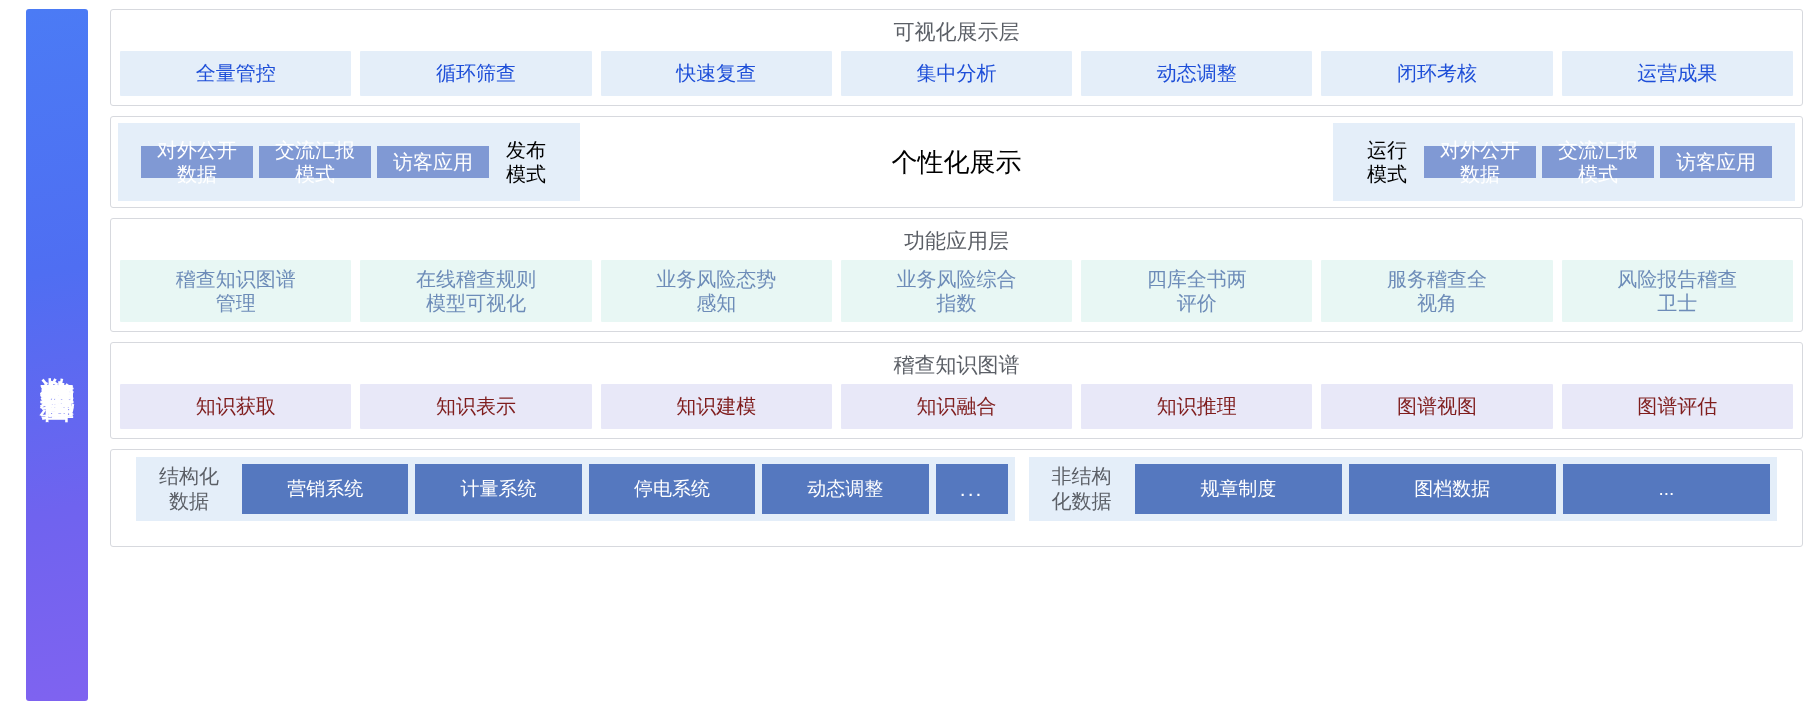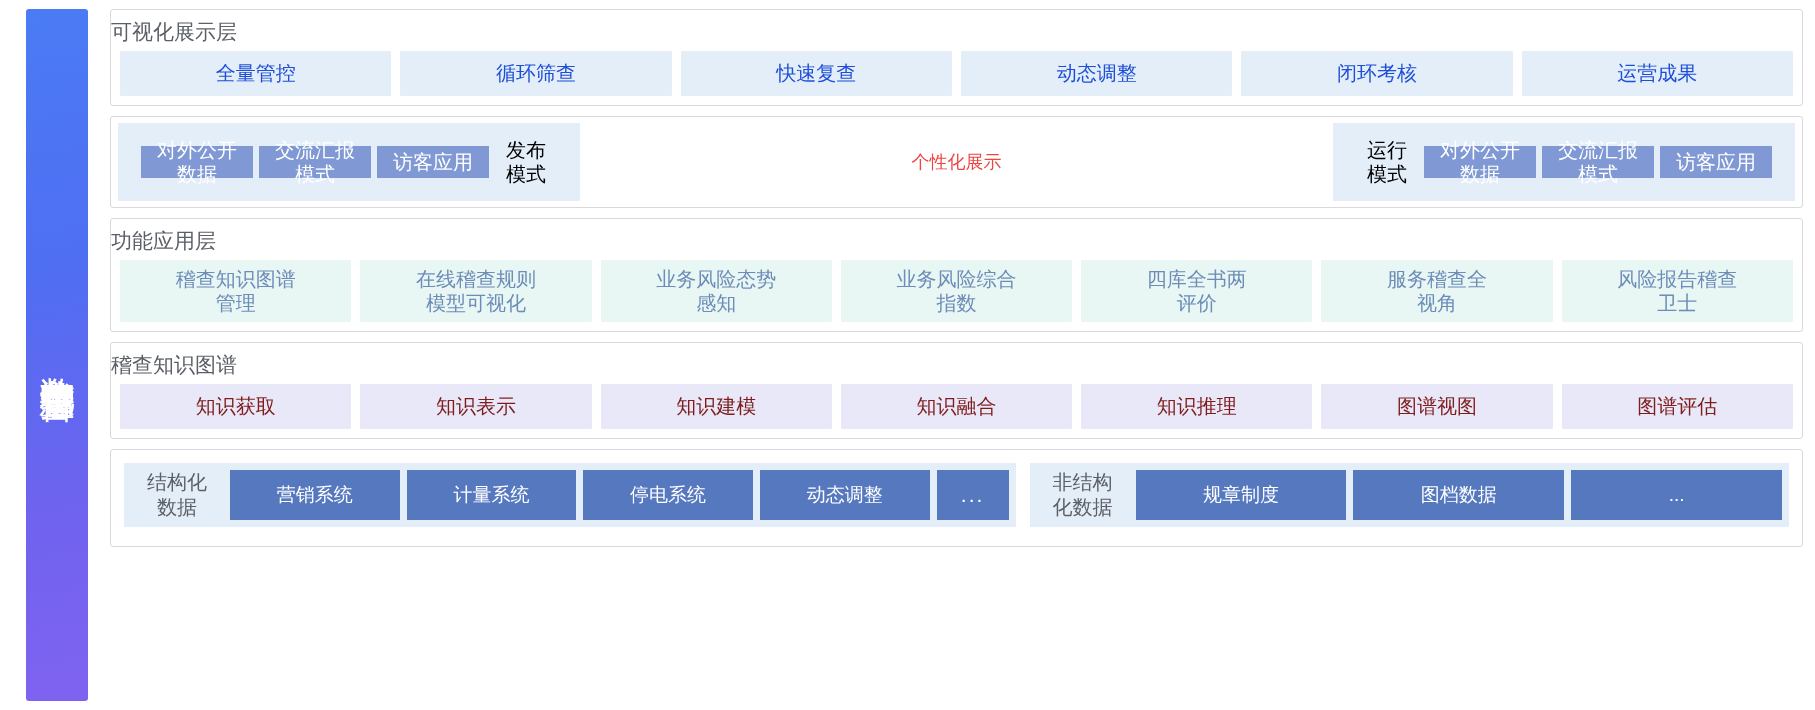--- a/index.html
+++ b/index.html
@@ -49,20 +49,21 @@
   .layer {
     border: 1px solid #d7d9de;
     border-radius: 3px;
     background: #ffffff;
     display: flex;
     flex-direction: column;
     justify-content: center;
     min-height: 0;
   }
   .layer-title {
+    text-align: center;
     color: #5b5f66;
     font-size: 21px;
     line-height: 1;
     padding: 11px 0 9px;
   }
 
   
   .cells {
     display: flex;
     gap: 9px;
@@ -102,22 +103,22 @@
     background: #e4eef9;
     padding: 23px;
   }
   .grp.left  { flex: 0 0 auto; }
   .grp.right { flex: 0 0 auto; }
   .mid {
     flex: 1 1 auto;
     display: flex;
     align-items: center;
     justify-content: center;
-    color: #ef4444;
-    font-size: 18px;
+    color: #000000;
+    font-size: 26px;
   }
   .chip {
     display: flex;
     align-items: center;
     justify-content: center;
     text-align: center;
     font-size: 20px;
     line-height: 1.22;
     padding: 4px 10px;
   }
@@ -129,23 +130,23 @@
 
   
   .l4 .cell { background: #e8e8f8; color: #7f1d1d; height: 45px; }
 
   
   .layer5 {
     border: 1px solid #d7d9de;
     border-radius: 3px;
     background: #ffffff;
     display: flex;
-    align-items: flex-start;
+    align-items: flex-end;
     gap: 14px;
-    padding: 13px;
+    padding: 25px;
     height: 98px;
   }
   .dgrp {
     display: flex;
     align-items: stretch;
     gap: 7px;
     background: #e4eef9;
     padding: 7px 7px;
   }
   .dgrp.structured   { flex: 1 1 54%; }
@@ -185,20 +186,21 @@
   </div>
 
   <div class="layers">
 
     <div class="layer l1">
       <div class="layer-title">可视化展示层</div>
       <div class="cells">
         <div class="cell">全量管控</div>
         <div class="cell">循环筛查</div>
         <div class="cell">快速复查</div>
+        <div class="cell">集中分析</div>
         <div class="cell">动态调整</div>
         <div class="cell">闭环考核</div>
         <div class="cell">运营成果</div>
       </div>
     </div>
 
     <div class="layer2">
       <div class="grp left">
         <div class="chip solid">对外公开<br>数据</div>
         <div class="chip solid">交流汇报<br>模式</div>

